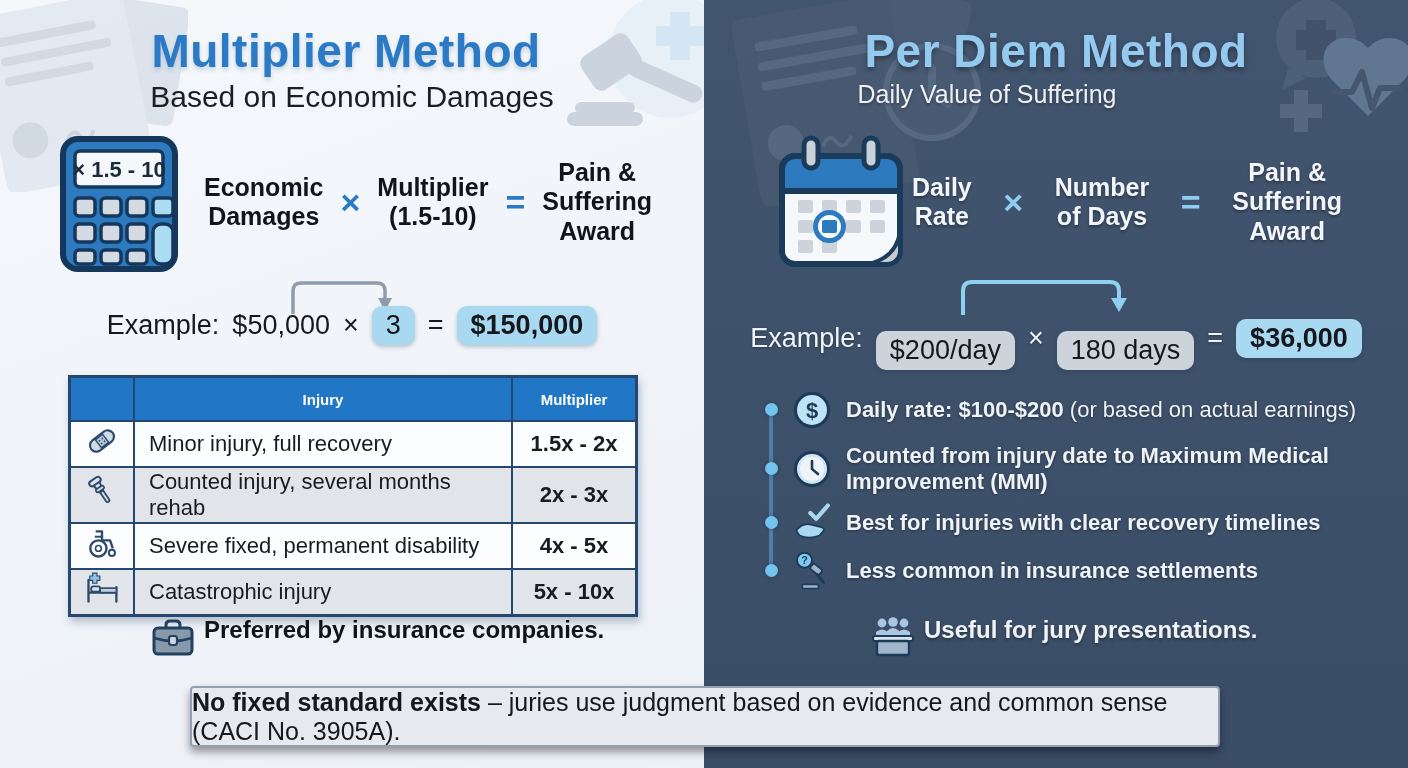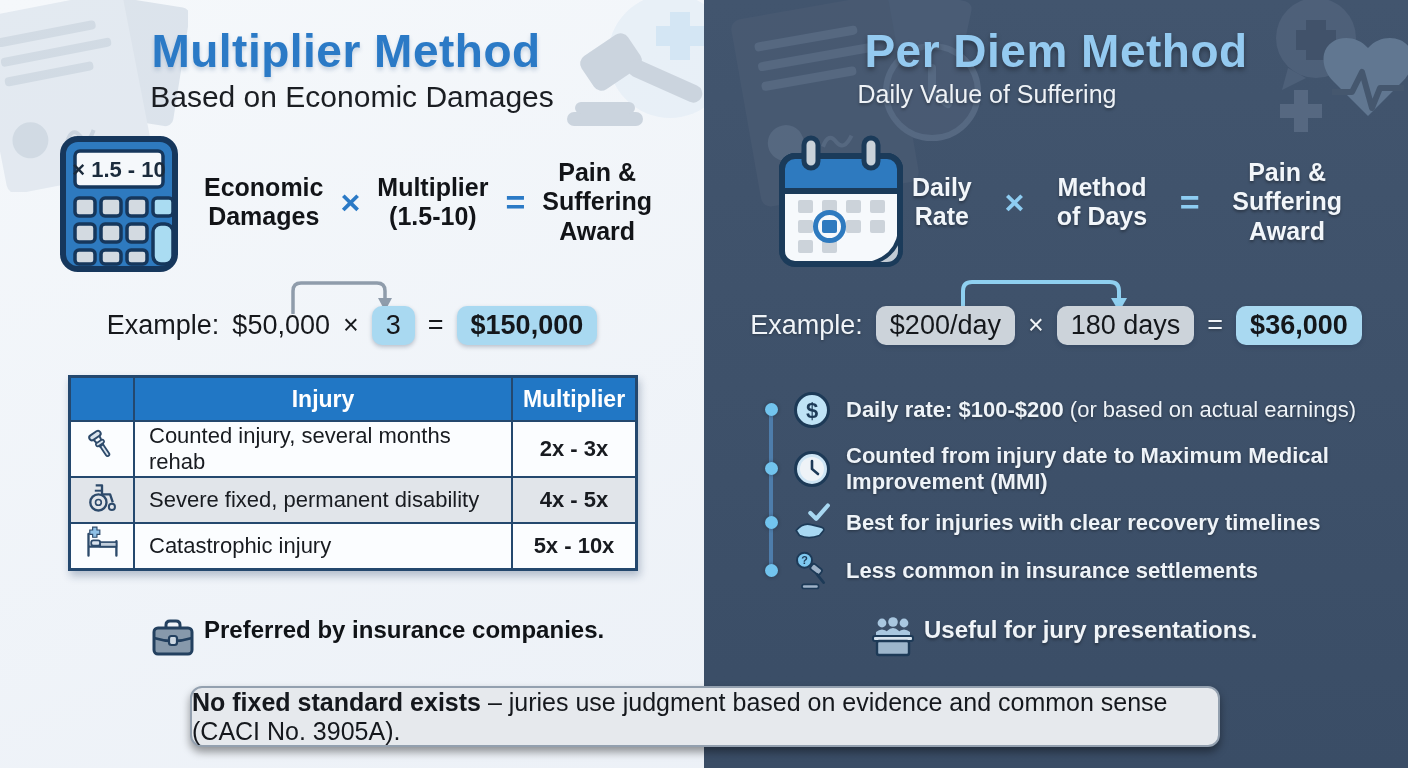--- a/index.html
+++ b/index.html
@@ -37,29 +37,29 @@
   .formula.left .fop { color:#2b7ac6; }
   .formula.right .fop { color:#8ecdf2; }
 
   
   .example { position:absolute; display:flex; align-items:center; justify-content:center; gap:13px; font-size:27px; }
   .example.left { left:0; top:306px; width:704px; color:#16181c; }
   .example.right { left:704px; top:306px; width:704px; color:#f0f4f8; text-shadow:0 1px 3px rgba(0,0,0,.35); }
   .box { padding:4px 14px; border-radius:10px; color:#14171b; text-shadow:none;
     box-shadow:0 2px 4px rgba(20,40,70,.25); }
   .box.blue { background:#a9d9f1; }
-  .box.gray { background:#ccd3da; }
+  .box.gray { background:#ccd3da;margin-top:25px; }
   .box.bold { font-weight:700; }
 
   
   table.mult-table { position:absolute; left:68px; top:375px; width:570px;
     border-collapse:collapse; border:3px solid #24486e;
     box-shadow:2px 5px 8px rgba(25,55,95,.28); }
   .mult-table th, .mult-table td { border:2px solid #24486e; }
-  .mult-table thead th { background:#2177c5; color:#fff; font-size:23px; font-weight:700; height:40px; }
+  .mult-table thead th { background:#2177c5; color:#fff; font-size:15px; font-weight:700; height:40px; }
   .mult-table tbody td { font-size:22px; color:#181b20; height:42px; }
   .mult-table tbody tr:nth-child(odd) td { background:#fbfdff; }
   .mult-table tbody tr:nth-child(even) td { background:#e1e5ea; }
   .icon-cell { width:60px; text-align:center; vertical-align:middle; }
   .injury-cell { padding-left:14px; }
   .mult-cell { width:120px; text-align:center; font-weight:700; }
 
   
   .note-row { position:absolute; display:flex; align-items:flex-start; gap:8px; height:48px; }
   .note-row.left { left:150px; top:616px; font-size:24px; font-weight:700; color:#101317; }
@@ -72,21 +72,21 @@
   .bdot { position:absolute; width:13px; height:13px; border-radius:50%; background:#72c4ee;
     box-shadow:0 0 4px rgba(0,0,0,.3); }
   .bullet { position:absolute; display:flex; align-items:center; gap:14px; }
   .btext { width:556px; font-size:22px; font-weight:700; color:#eef3f8; line-height:1.2;
     text-shadow:0 1px 3px rgba(0,0,0,.4); }
   .btext .rest { font-weight:400; }
   .bicon { flex:0 0 40px; }
 
   
   .footer-note { position:absolute; left:190px; top:686px; width:1026px; height:57px;
-    background:#e6e9ed; border:2px solid #93a0af; border-radius:12px;
+    background:#e6e9ed; border:2px solid #93a0af; border-radius:4px;
     display:flex; align-items:center; justify-content:center;
     font-size:25px; color:#15181d; box-shadow:0 5px 9px rgba(0,0,0,.4); }
   .footer-note .fb { font-weight:700; }
 </style>
 </head>
 <body>
 
 <div class="stage">
 
   <svg class="deco" style="left:-22px; top:-18px;" width="210" height="210" viewBox="0 0 210 210" opacity="0.55">
@@ -192,20 +192,36 @@
       <tr>
         <th class="icon-cell"></th>
         <th>Injury</th>
         <th class="mult-cell">Multiplier</th>
       </tr>
     </thead>
     <tbody>
       <tr>
         <td class="icon-cell">
           <svg width="36" height="36" viewBox="0 0 40 40">
+            <g transform="rotate(-38 20 20)">
+              <rect x="5" y="13" width="30" height="14" rx="7" fill="#cfdce8" stroke="#2d4a6b" stroke-width="2.4"></rect>
+              <rect x="15" y="14.5" width="10" height="11" fill="#b9c9d8" stroke="#2d4a6b" stroke-width="1.6"></rect>
+              <circle cx="18" cy="18" r="1" fill="#2d4a6b"></circle>
+                <circle cx="22" cy="18" r="1" fill="#2d4a6b"></circle>
+              <circle cx="18" cy="22" r="1" fill="#2d4a6b"></circle>
+                <circle cx="22" cy="22" r="1" fill="#2d4a6b"></circle>
+            </g>
+          </svg>
+        </td>
+        <td class="injury-cell">Minor injury, full recovery</td>
+        <td class="mult-cell">1.5x - 2x</td>
+      </tr>
+      <tr>
+        <td class="icon-cell">
+          <svg width="36" height="36" viewBox="0 0 40 40">
             <g transform="rotate(-34 20 20)" stroke="#2d4a6b" fill="#d8e2ec">
               <rect x="13" y="3" width="14" height="6" rx="3" stroke-width="2.2"></rect>
               <path d="M16 9 L18 20 M24 9 L22 20" stroke-width="2.2" fill="none"></path>
               <rect x="18" y="19" width="4" height="14" rx="2" stroke-width="2"></rect>
               <rect x="15" y="14" width="10" height="4" rx="2" stroke-width="1.8"></rect>
             </g>
           </svg>
         </td>
         <td class="injury-cell">Counted injury, several months rehab</td>
         <td class="mult-cell">2x - 3x</td>
@@ -269,21 +285,21 @@
     </g>
     <rect x="46" y="88" width="15" height="13" rx="2" fill="#2e7abf"></rect>
     <circle cx="53.5" cy="94.5" r="14" fill="none" stroke="#2e7abf" stroke-width="5"></circle>
     <path d="M124 100 v19 a13 13 0 0 1 -13 13 h-19 q28 -6 32 -32 z" fill="#c3ccd5" stroke="#1b3b5a" stroke-width="4"></path>
   </svg>
 
   <div class="formula right">
     <div class="fterm">Daily
 Rate</div>
     <div class="fop">×</div>
-    <div class="fterm">Method
+    <div class="fterm">Number
 of Days</div>
     <div class="fop">=</div>
     <div class="fterm">Pain &amp;
 Suffering
 Award</div>
   </div>
 
   <svg class="deco" style="left:958px; top:277px;" width="170" height="38" viewBox="0 0 170 38">
     <path d="M5 37 V14 Q5 5 14 5 H152 Q161 5 161 14 V22" fill="none" stroke="#8fd0f0" stroke-width="4" stroke-linecap="round"></path>
     <polygon points="153,21 169,21 161,35" fill="#8fd0f0"></polygon>

